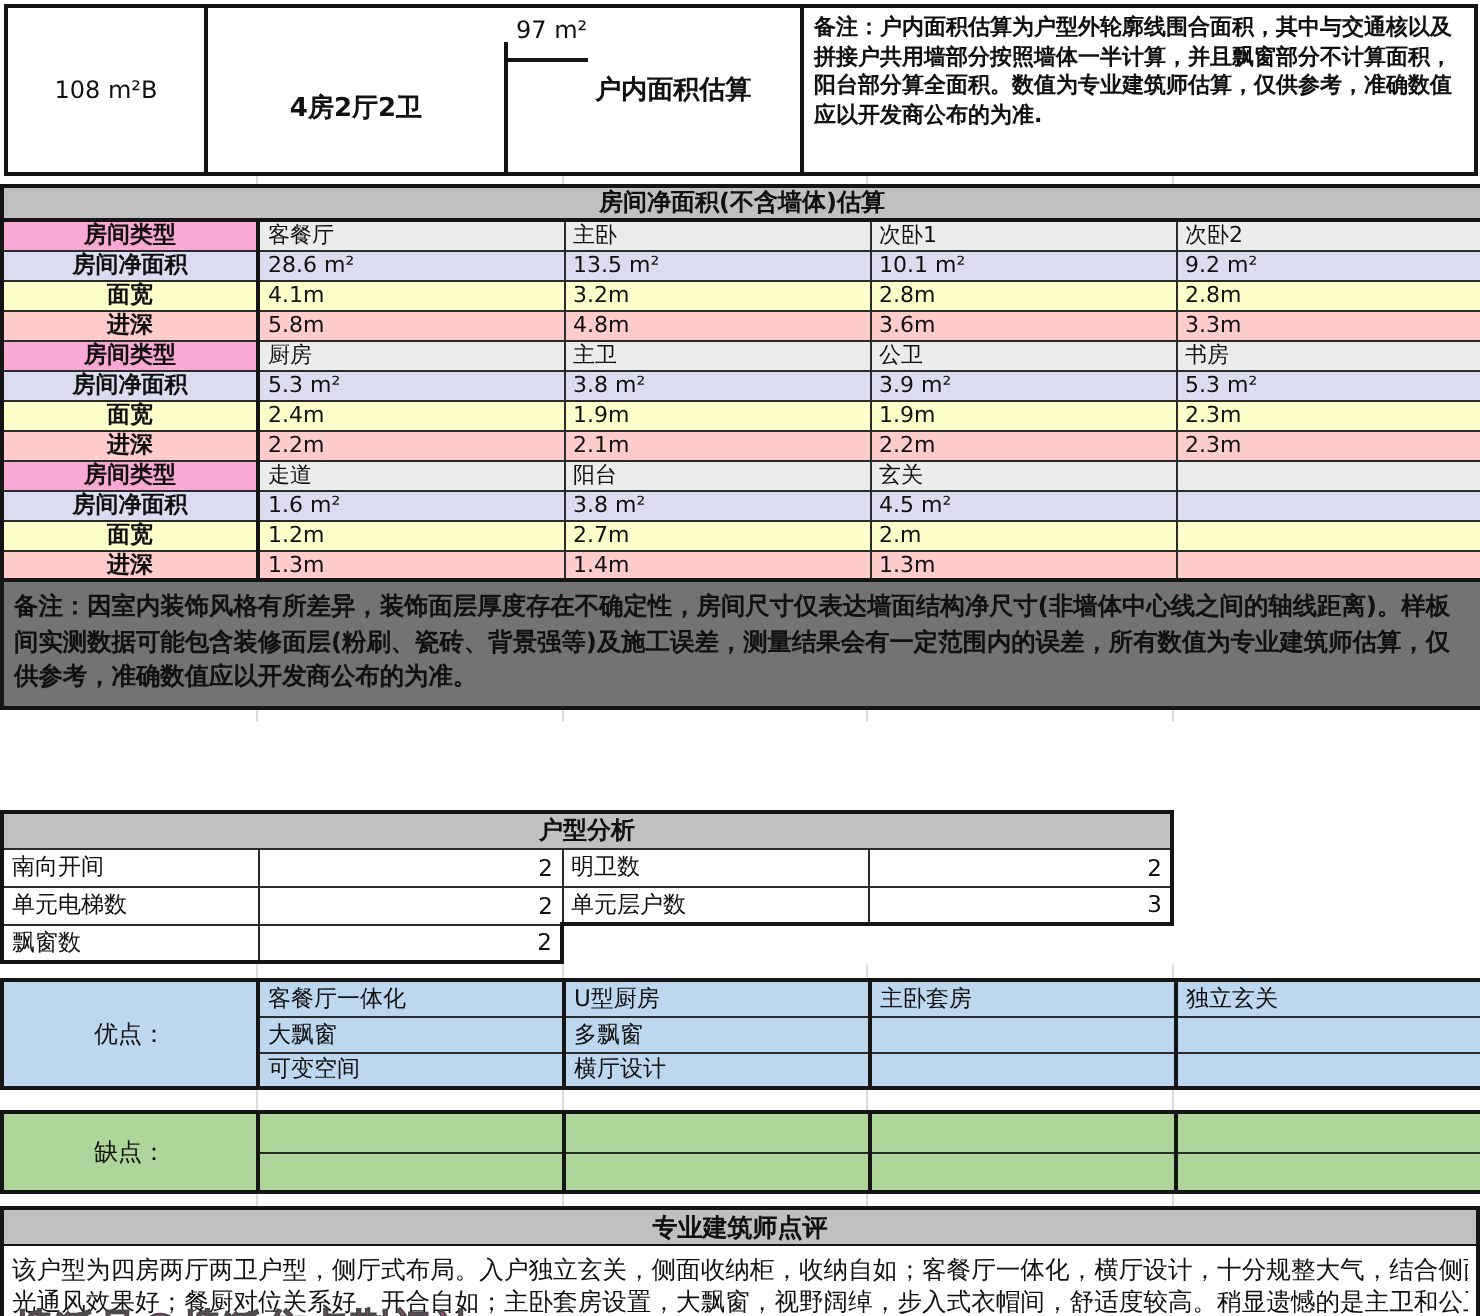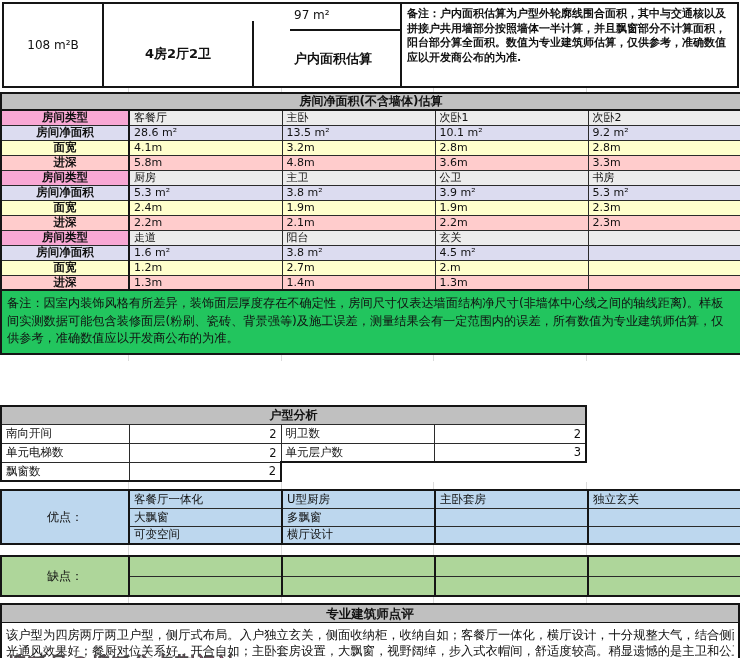--- a/index.html
+++ b/index.html
@@ -9,21 +9,21 @@
     font-family:"DejaVu Sans","Liberation Sans",sans-serif;
     overflow:hidden;
   }
   .sheet { width:740px; }
 
   
   .tophdr { display:flex; width:737px; margin:2px 0 0 2px; border:2px solid #151515; height:86px; background:#fff; }
   .th-cell { border-right:2px solid #151515; }
   .th-a { width:100px; display:flex; align-items:center; justify-content:center; font-size:12px; }
   .th-b { width:150px; display:flex; align-items:center; justify-content:center; font-size:13px; font-weight:bold;margin-top:17px; }
-  .th-c { width:148px; display:flex; flex-direction:column;padding-left:36px; }
+  .th-c { width:148px; display:flex; flex-direction:row; }
   .th-c-top { height:27px; border-bottom:2px solid #151515; font-size:12px; padding:4px 0 0 4px; }
   .th-c-bot { flex:1; display:flex; align-items:center; font-size:13px; font-weight:bold; padding-left:4px; }
   .th-d { flex:1; border-right:none; font-size:11px; font-weight:bold; line-height:1.34; padding:3px 5px 0 5px; }
 
   
   .gap { width:740px;
     background-image:linear-gradient(#dcdcdc,#dcdcdc),linear-gradient(#dcdcdc,#dcdcdc),linear-gradient(#dcdcdc,#dcdcdc),linear-gradient(#dcdcdc,#dcdcdc);
     background-repeat:no-repeat; background-size:1px 100%;
     background-position:128px 0,281px 0,433px 0,586px 0; }
   .g1{height:4px;} .g2{height:6px;} .g3{height:7px;} .g4{height:10px;} .g5{height:6px;}
@@ -34,21 +34,21 @@
   .main { width:740px; border:2px solid #151515; }
   .main td { border:1px solid #2b2b2b; height:15px; font-size:11px; line-height:13px;
              padding:0 2px 0 4px; white-space:nowrap; text-align:left; }
   .main .lc { font-weight:bold; text-align:center; padding:0; font-size:11.5px; border-right:2px solid #151515; background:#fff; }
   .main .title td { background:#c0c0c0; font-weight:bold; text-align:center; font-size:12px;
                     height:17px; border-bottom:2px solid #151515; padding:0; }
   .rt td { background:#ececec; }  .rt .lc { background:#f9a8d4; }
   .ra td { background:#dcdcf0; }  .ra .lc { background:#dcdcf0; }
   .rw td { background:#ffffcc; }  .rw .lc { background:#ffffcc; }
   .rd td { background:#ffcccc; }  .rd .lc { background:#ffcccc; }
-  .main .noterow td { background:#22c55e; white-space:normal; text-align:left; font-weight:normal;
+  .main .noterow td { background:#737373; white-space:normal; text-align:left; font-weight:bold;
                       font-size:12.2px; line-height:17.5px; padding:4px 5px 5px 5px; height:auto; border-top:2px solid #151515; }
 
   
   .ana { width:585px;margin-top:44px; }
   .ana td { border:1px solid #2b2b2b; height:19px; font-size:11.5px; padding:0 4px; white-space:nowrap; }
   .ana .ttl td { background:#c0c0c0; font-weight:bold; text-align:center; font-size:12px; height:15px;
                  border-left:2px solid #151515; border-right:2px solid #151515; border-top:2px solid #151515; }
   .ana .val { text-align:right; }
   .ana .ghost { border:none; background:#fff; }
   .bl { border-left:2px solid #151515 !important; }

